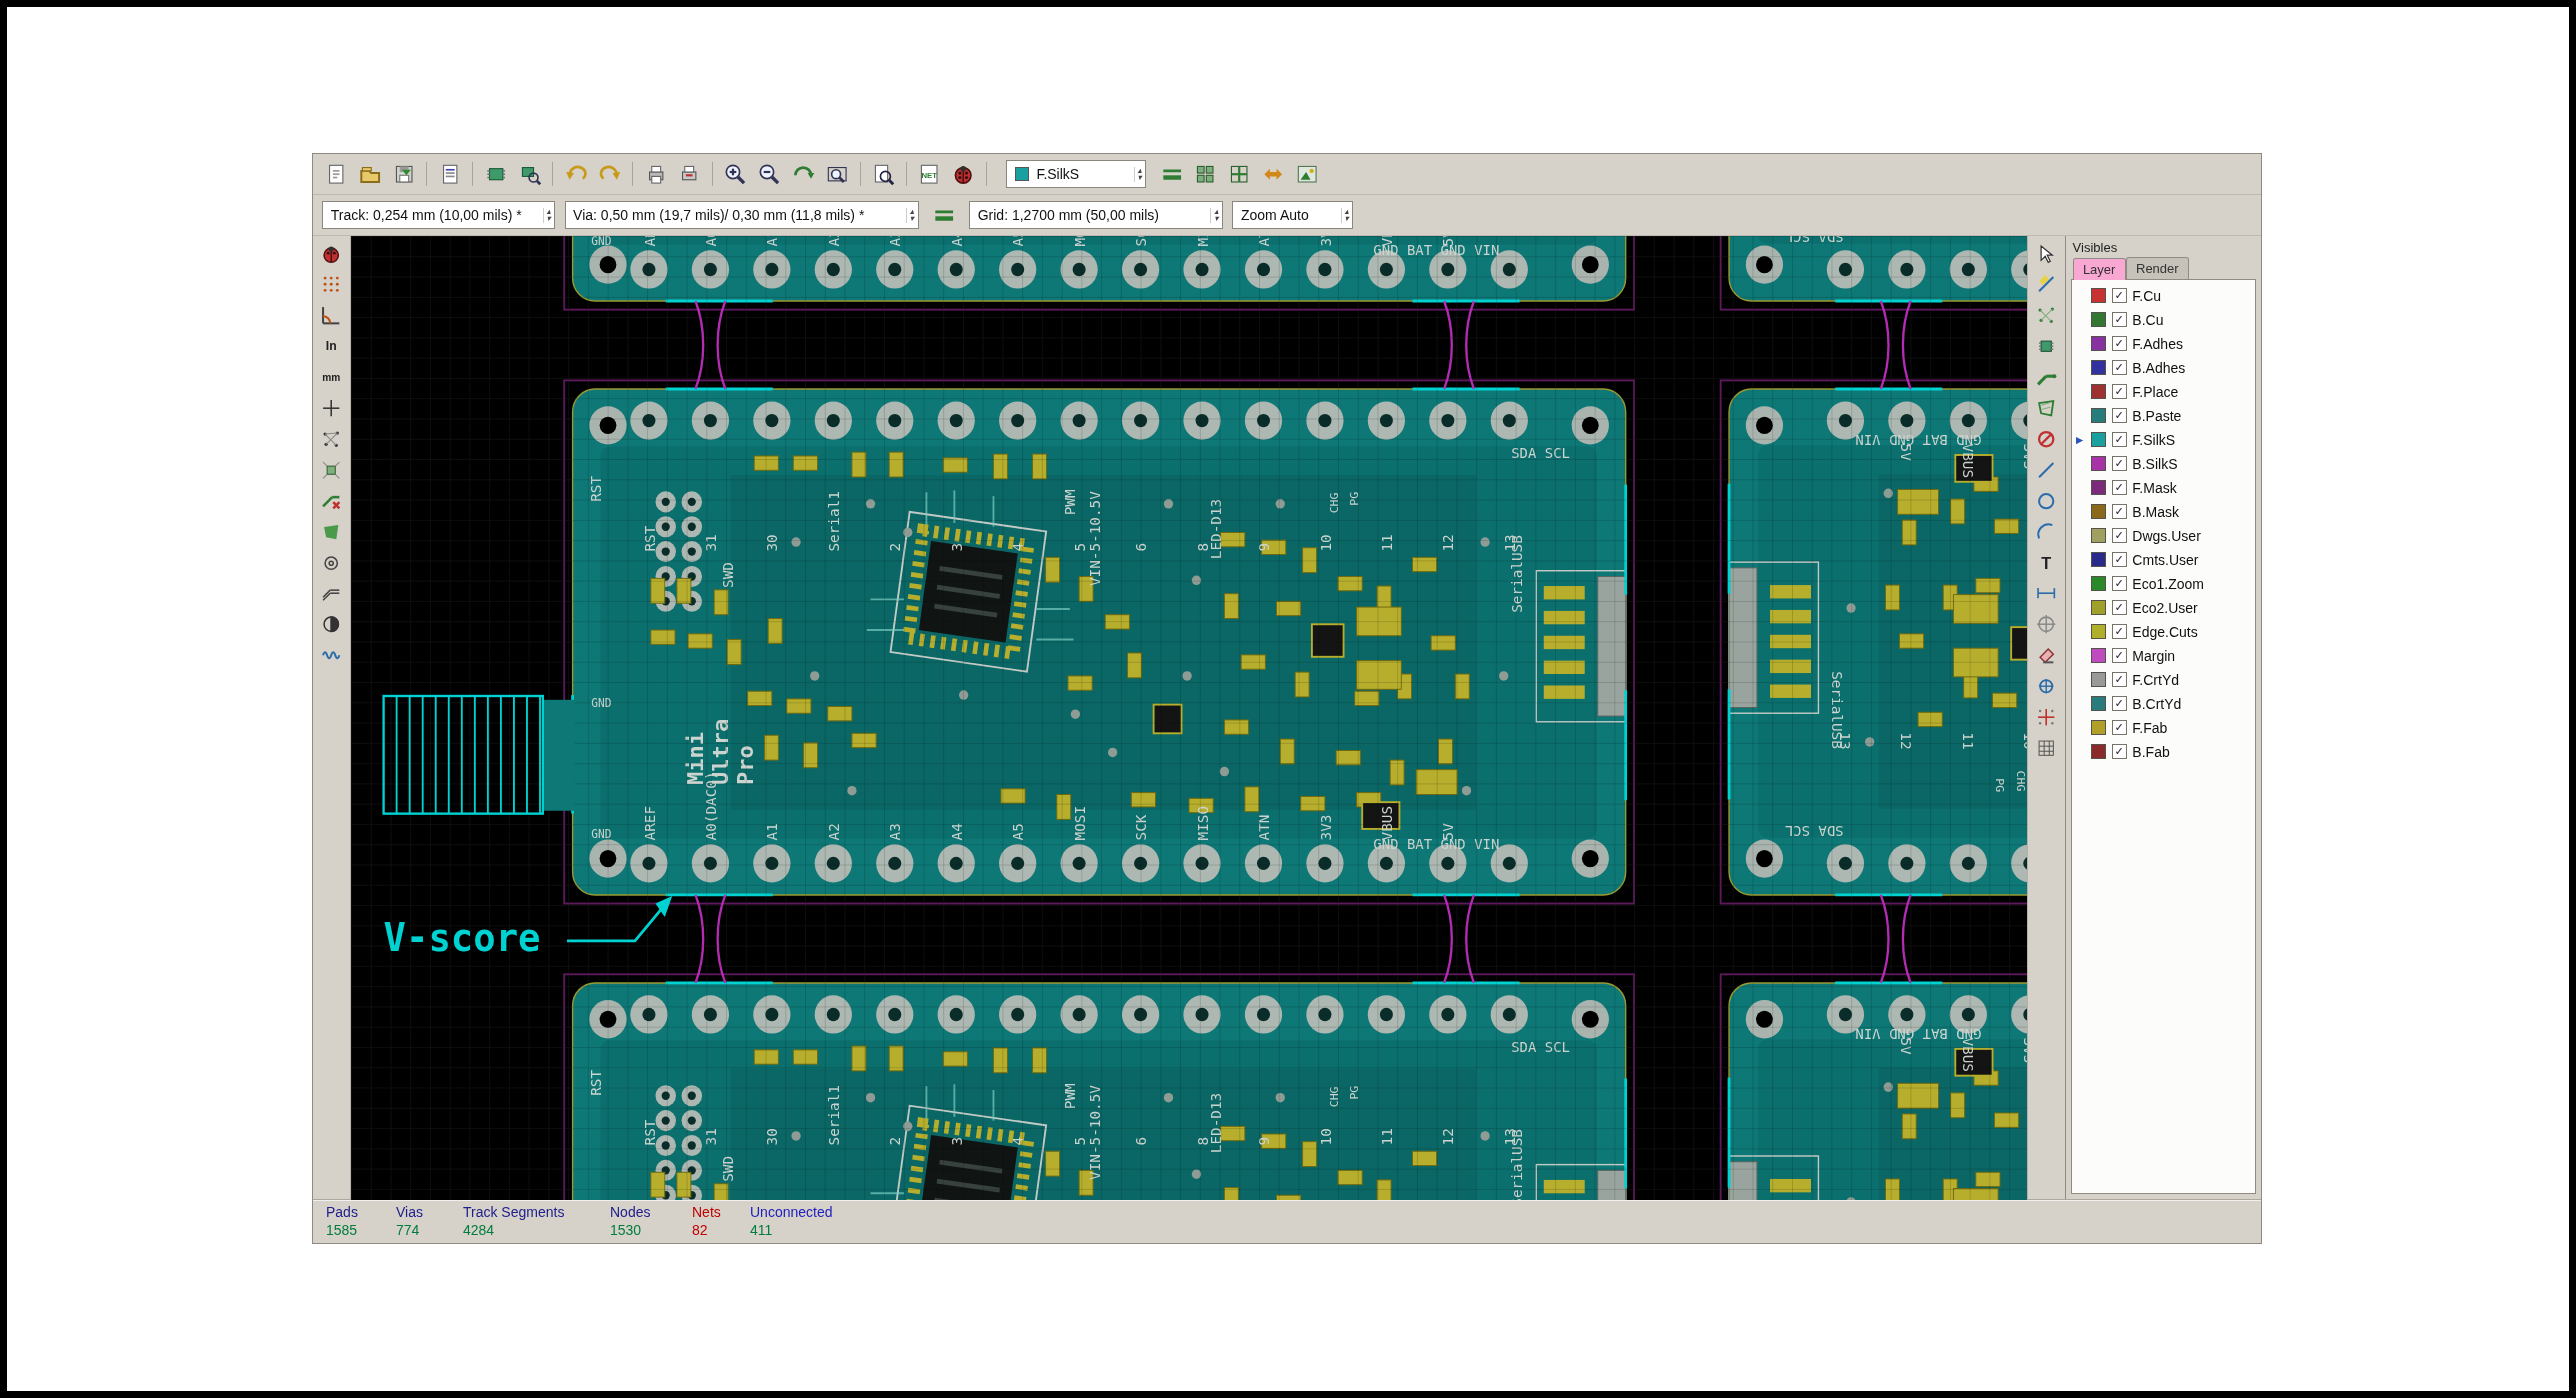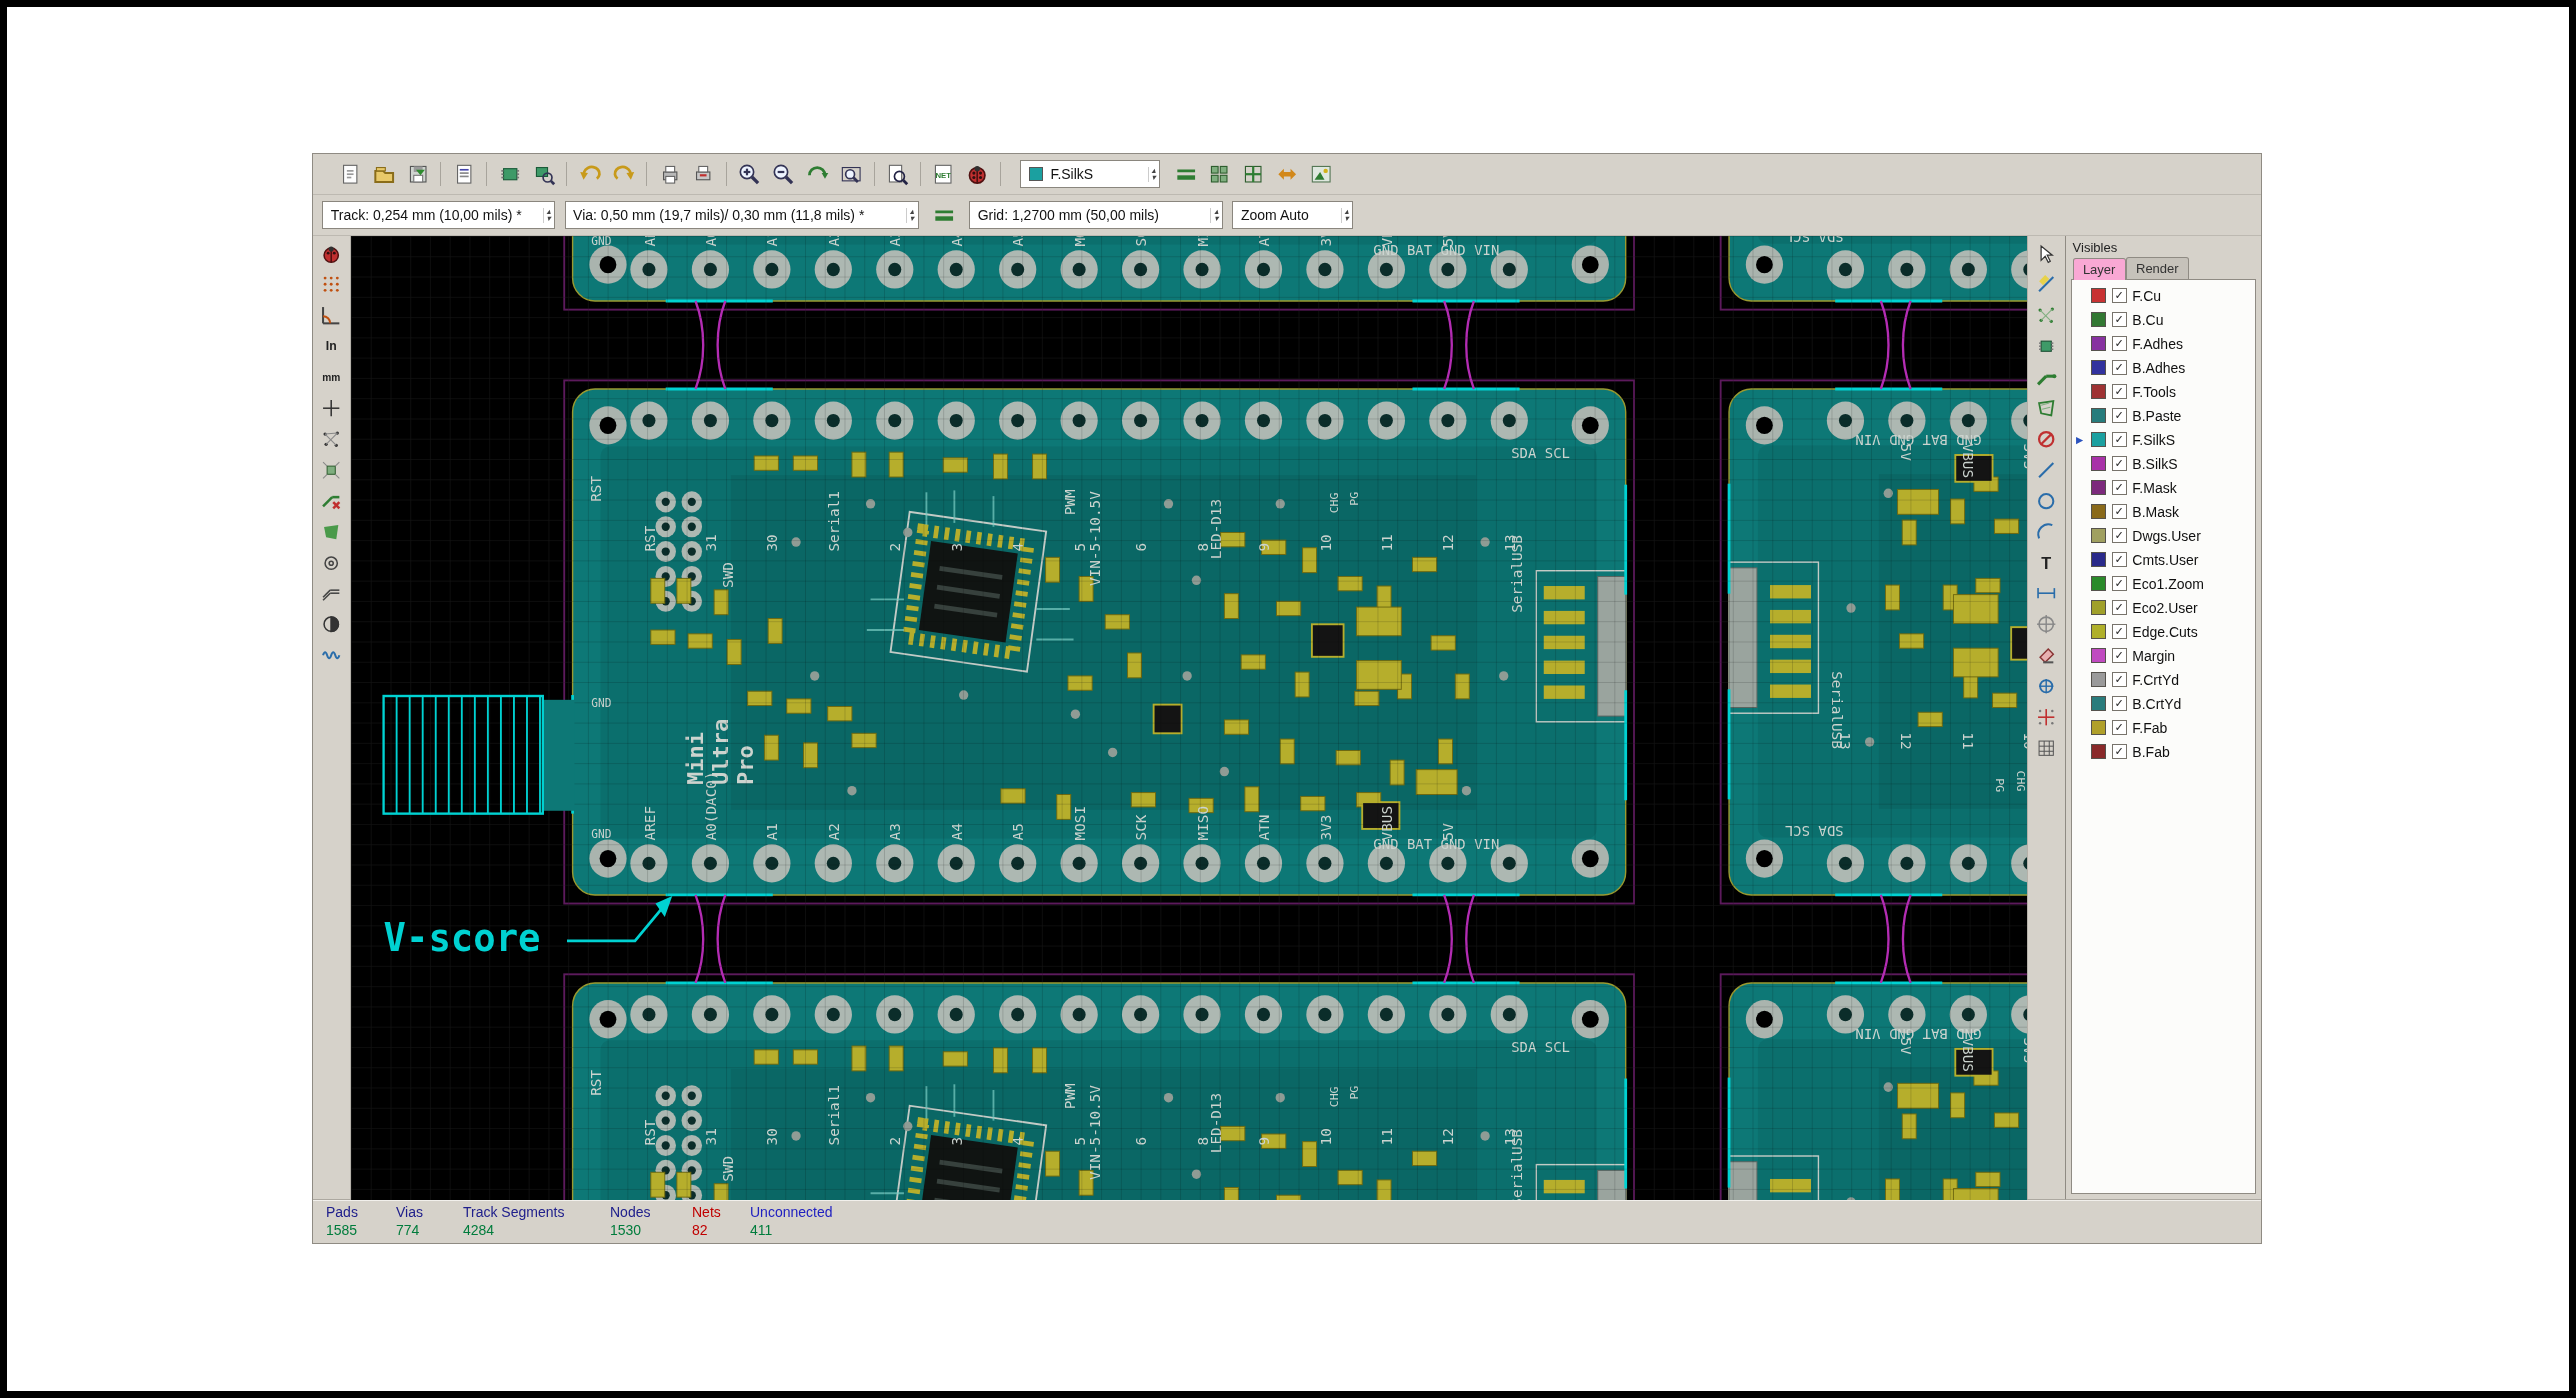--- a/index.html
+++ b/index.html
@@ -2,21 +2,21 @@
 <html style="font-size:15px"><head>
 <meta charset="utf-8">
 <style>
 *{box-sizing:border-box;margin:0;padding:0}
 html,body{width:2576px;height:1398px;background:#fff;font-family:"Liberation Sans",sans-serif;position:relative;overflow:hidden}
 .outer-frame{position:absolute;inset:0;border:7.5px solid #000;pointer-events:none;z-index:90}
 .window{position:absolute;left:312px;top:153px;width:1950px;height:1091px;background:#d6d2ca;border:0.9px solid #8f8b83;display:flex;flex-direction:column}
 .menubar{height:26px;display:flex;align-items:stretch;padding-left:5.6px;font-size:14px;color:#151515;background:linear-gradient(#e8e4dc,#d6d2ca);border-bottom:0.9px solid #b5b1a9}
 .menu-item{display:flex;align-items:center;padding:0 10.3px;cursor:default}
 .toolbar{display:flex;align-items:center;background:#d6d2ca}
-.toolbar-main{height:41px;padding:0 21px;gap:1.9px;border-bottom:0.9px solid #bdb9b1}
+.toolbar-main{height:41px;padding:0 7px;gap:1.9px;border-bottom:0.9px solid #bdb9b1}
 .toolbar-aux{height:41px;padding:0 9.3px;gap:9.3px;border-bottom:0.9px solid #bdb9b1}
 .tbtn{width:32px;height:32px;border:0.9px solid transparent;background:transparent;border-radius:2.8px;padding:2.8px;flex:none}
 .tbtn svg{width:100%;height:100%;display:block}
 .sidebtn{width:30px;height:30px;border:0.9px solid transparent;background:transparent;border-radius:2.8px;padding:2.8px;flex:none}
 .sidebtn svg{width:100%;height:100%;display:block}
 .tsep{width:0.9px;height:24px;background:#a8a49c;margin:0 4.7px;flex:none}
 .combo{background:#fff;border:0.9px solid #8a867e;height:28px;display:flex;align-items:center;gap:7.5px;padding:0 3.7px 0 7.5px;font-size:14px;color:#111;flex:none}
 .combo-text{flex:1;white-space:nowrap;overflow:hidden}
 .combo-swatch{width:14px;height:14px;border:0.9px solid #555;flex:none}
 .spin{display:flex;flex-direction:column;line-height:7.5px;font-size:8.4px;color:#444;border-left:0.9px solid #ccc;padding-left:2.8px;flex:none}
@@ -854,21 +854,21 @@
           <div class="layer-row">
             <span class="larr"></span>
             <span class="lsw" style="background:#32329e"></span>
             <span class="lcb">✓</span>
             <span>B.Adhes</span>
           </div>
           <div class="layer-row">
             <span class="larr"></span>
             <span class="lsw" style="background:#9e3232"></span>
             <span class="lcb">✓</span>
-            <span>F.Tools</span>
+            <span>F.Place</span>
           </div>
           <div class="layer-row">
             <span class="larr"></span>
             <span class="lsw" style="background:#277c7c"></span>
             <span class="lcb">✓</span>
             <span>B.Paste</span>
           </div>
           <div class="layer-row">
             <span class="larr">▶</span>
             <span class="lsw" style="background:#1ba0a0"></span>

